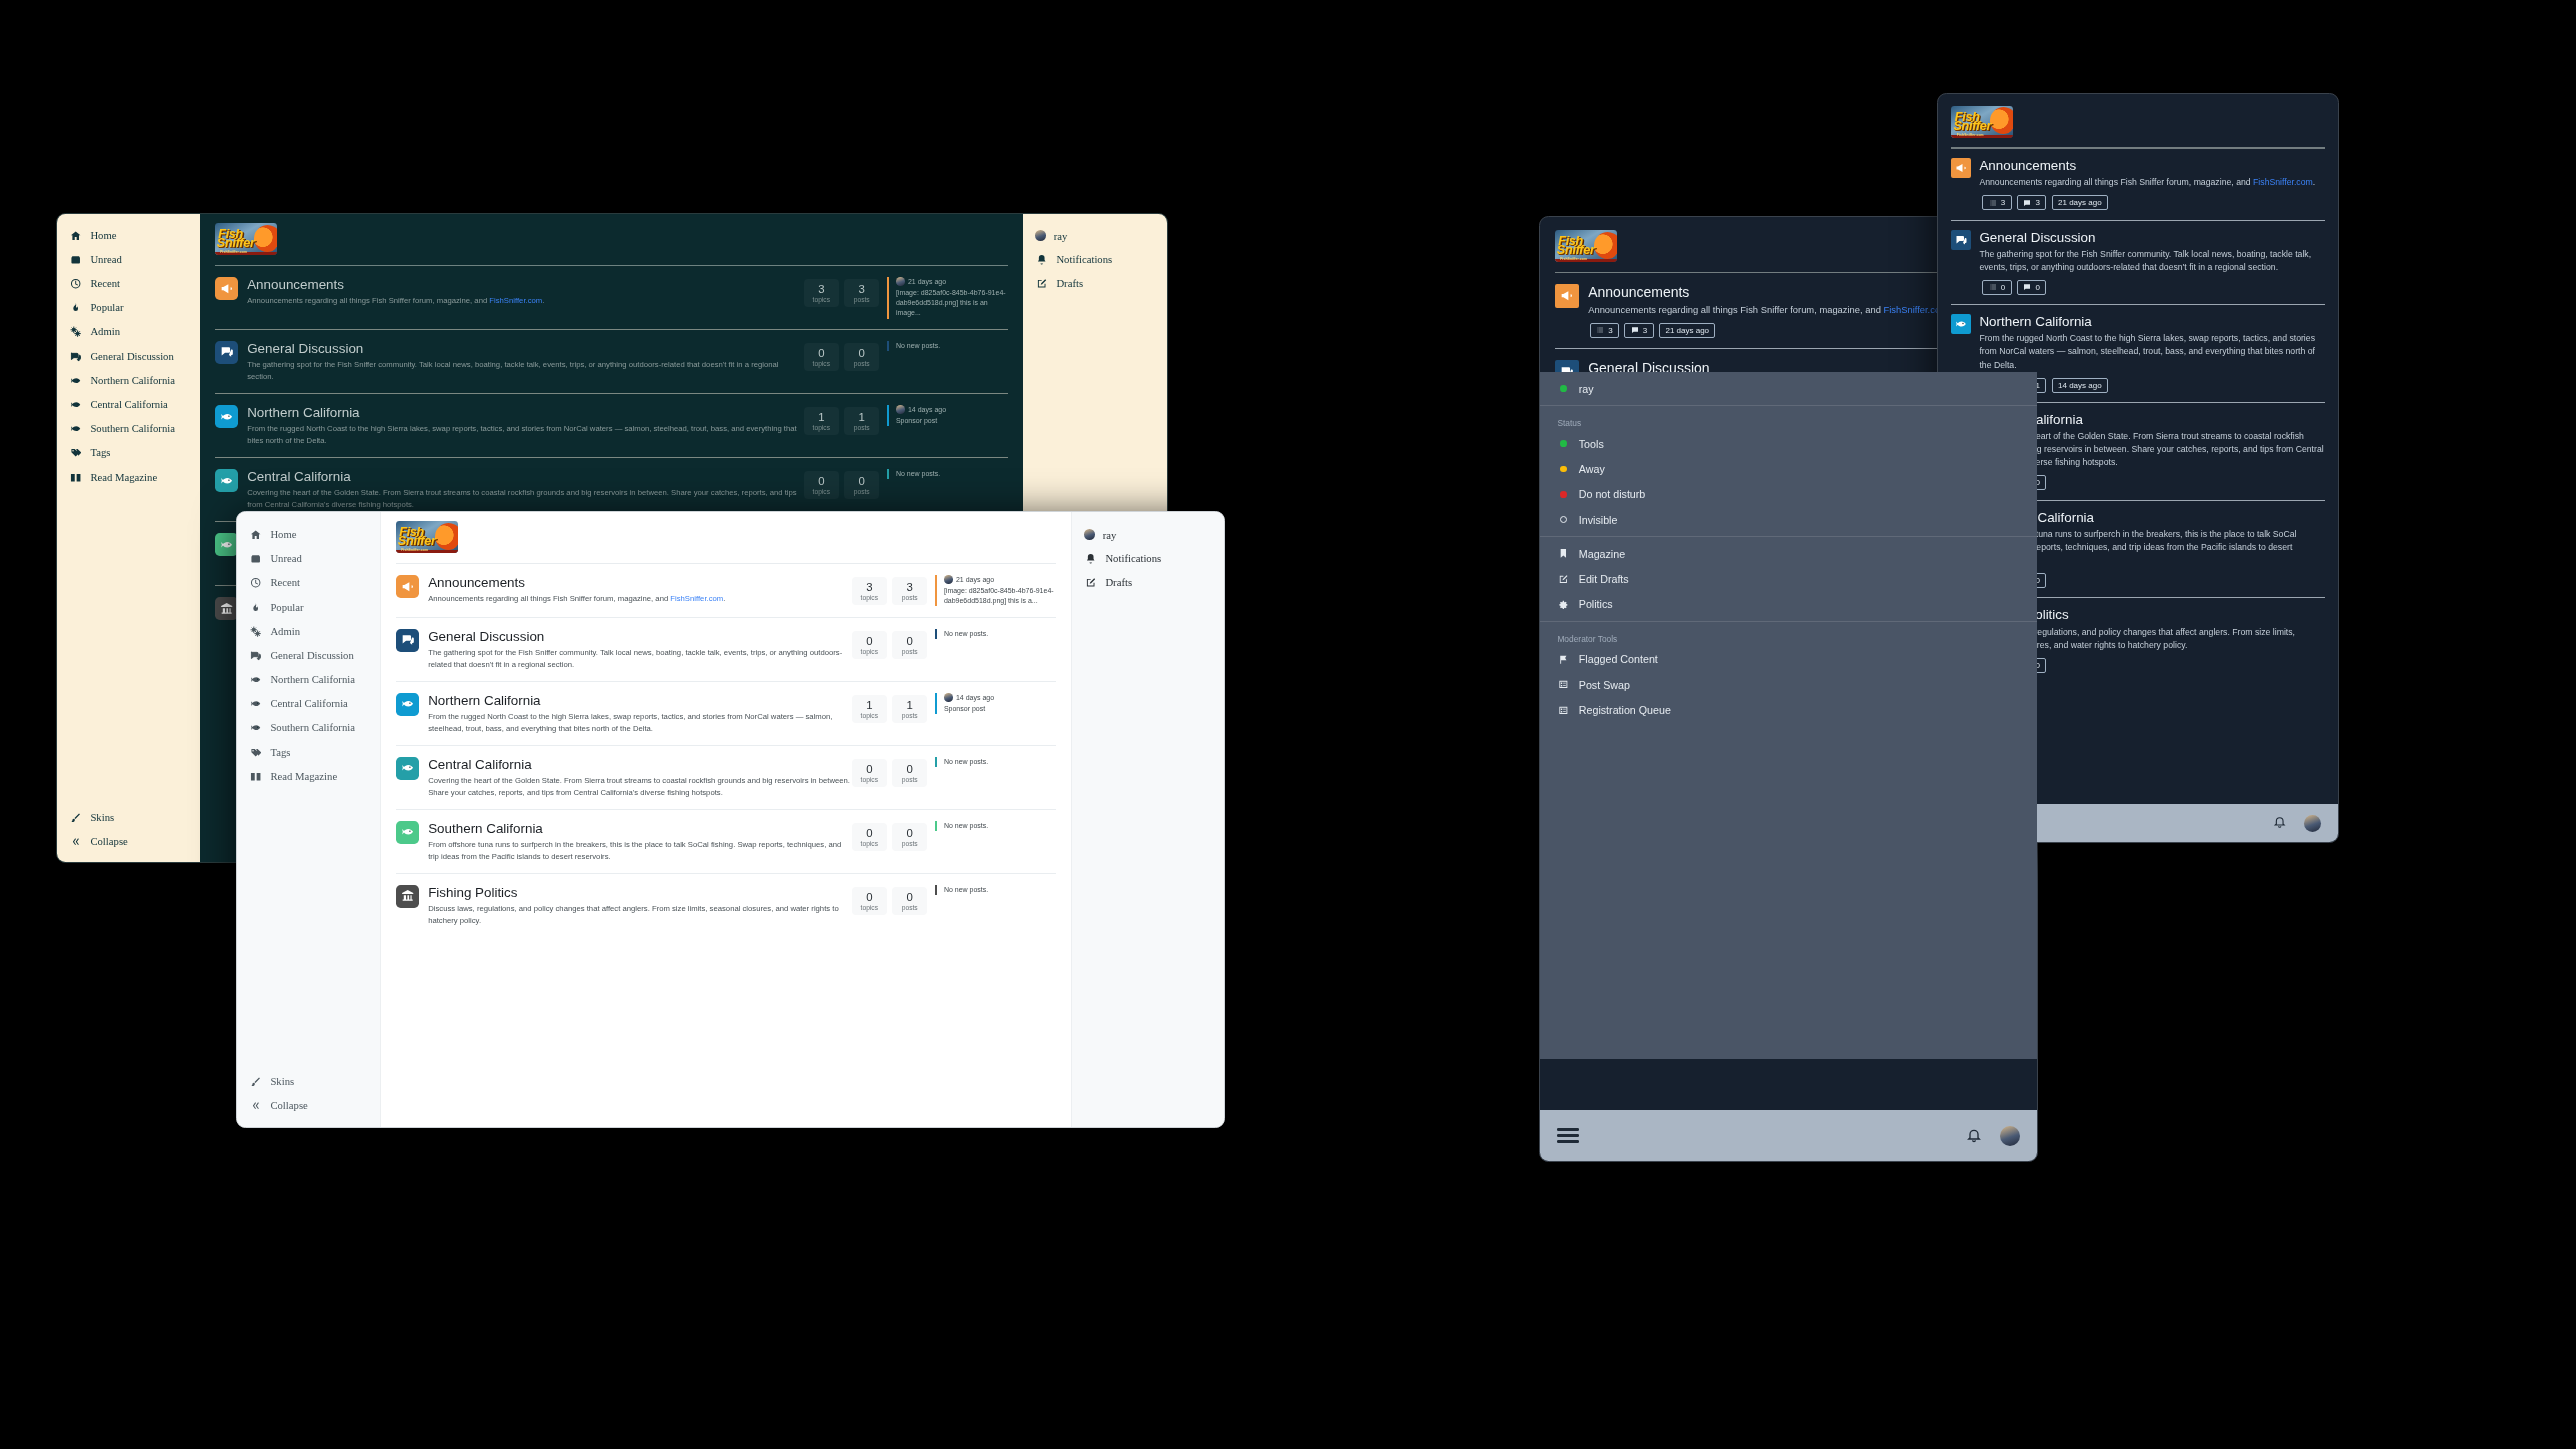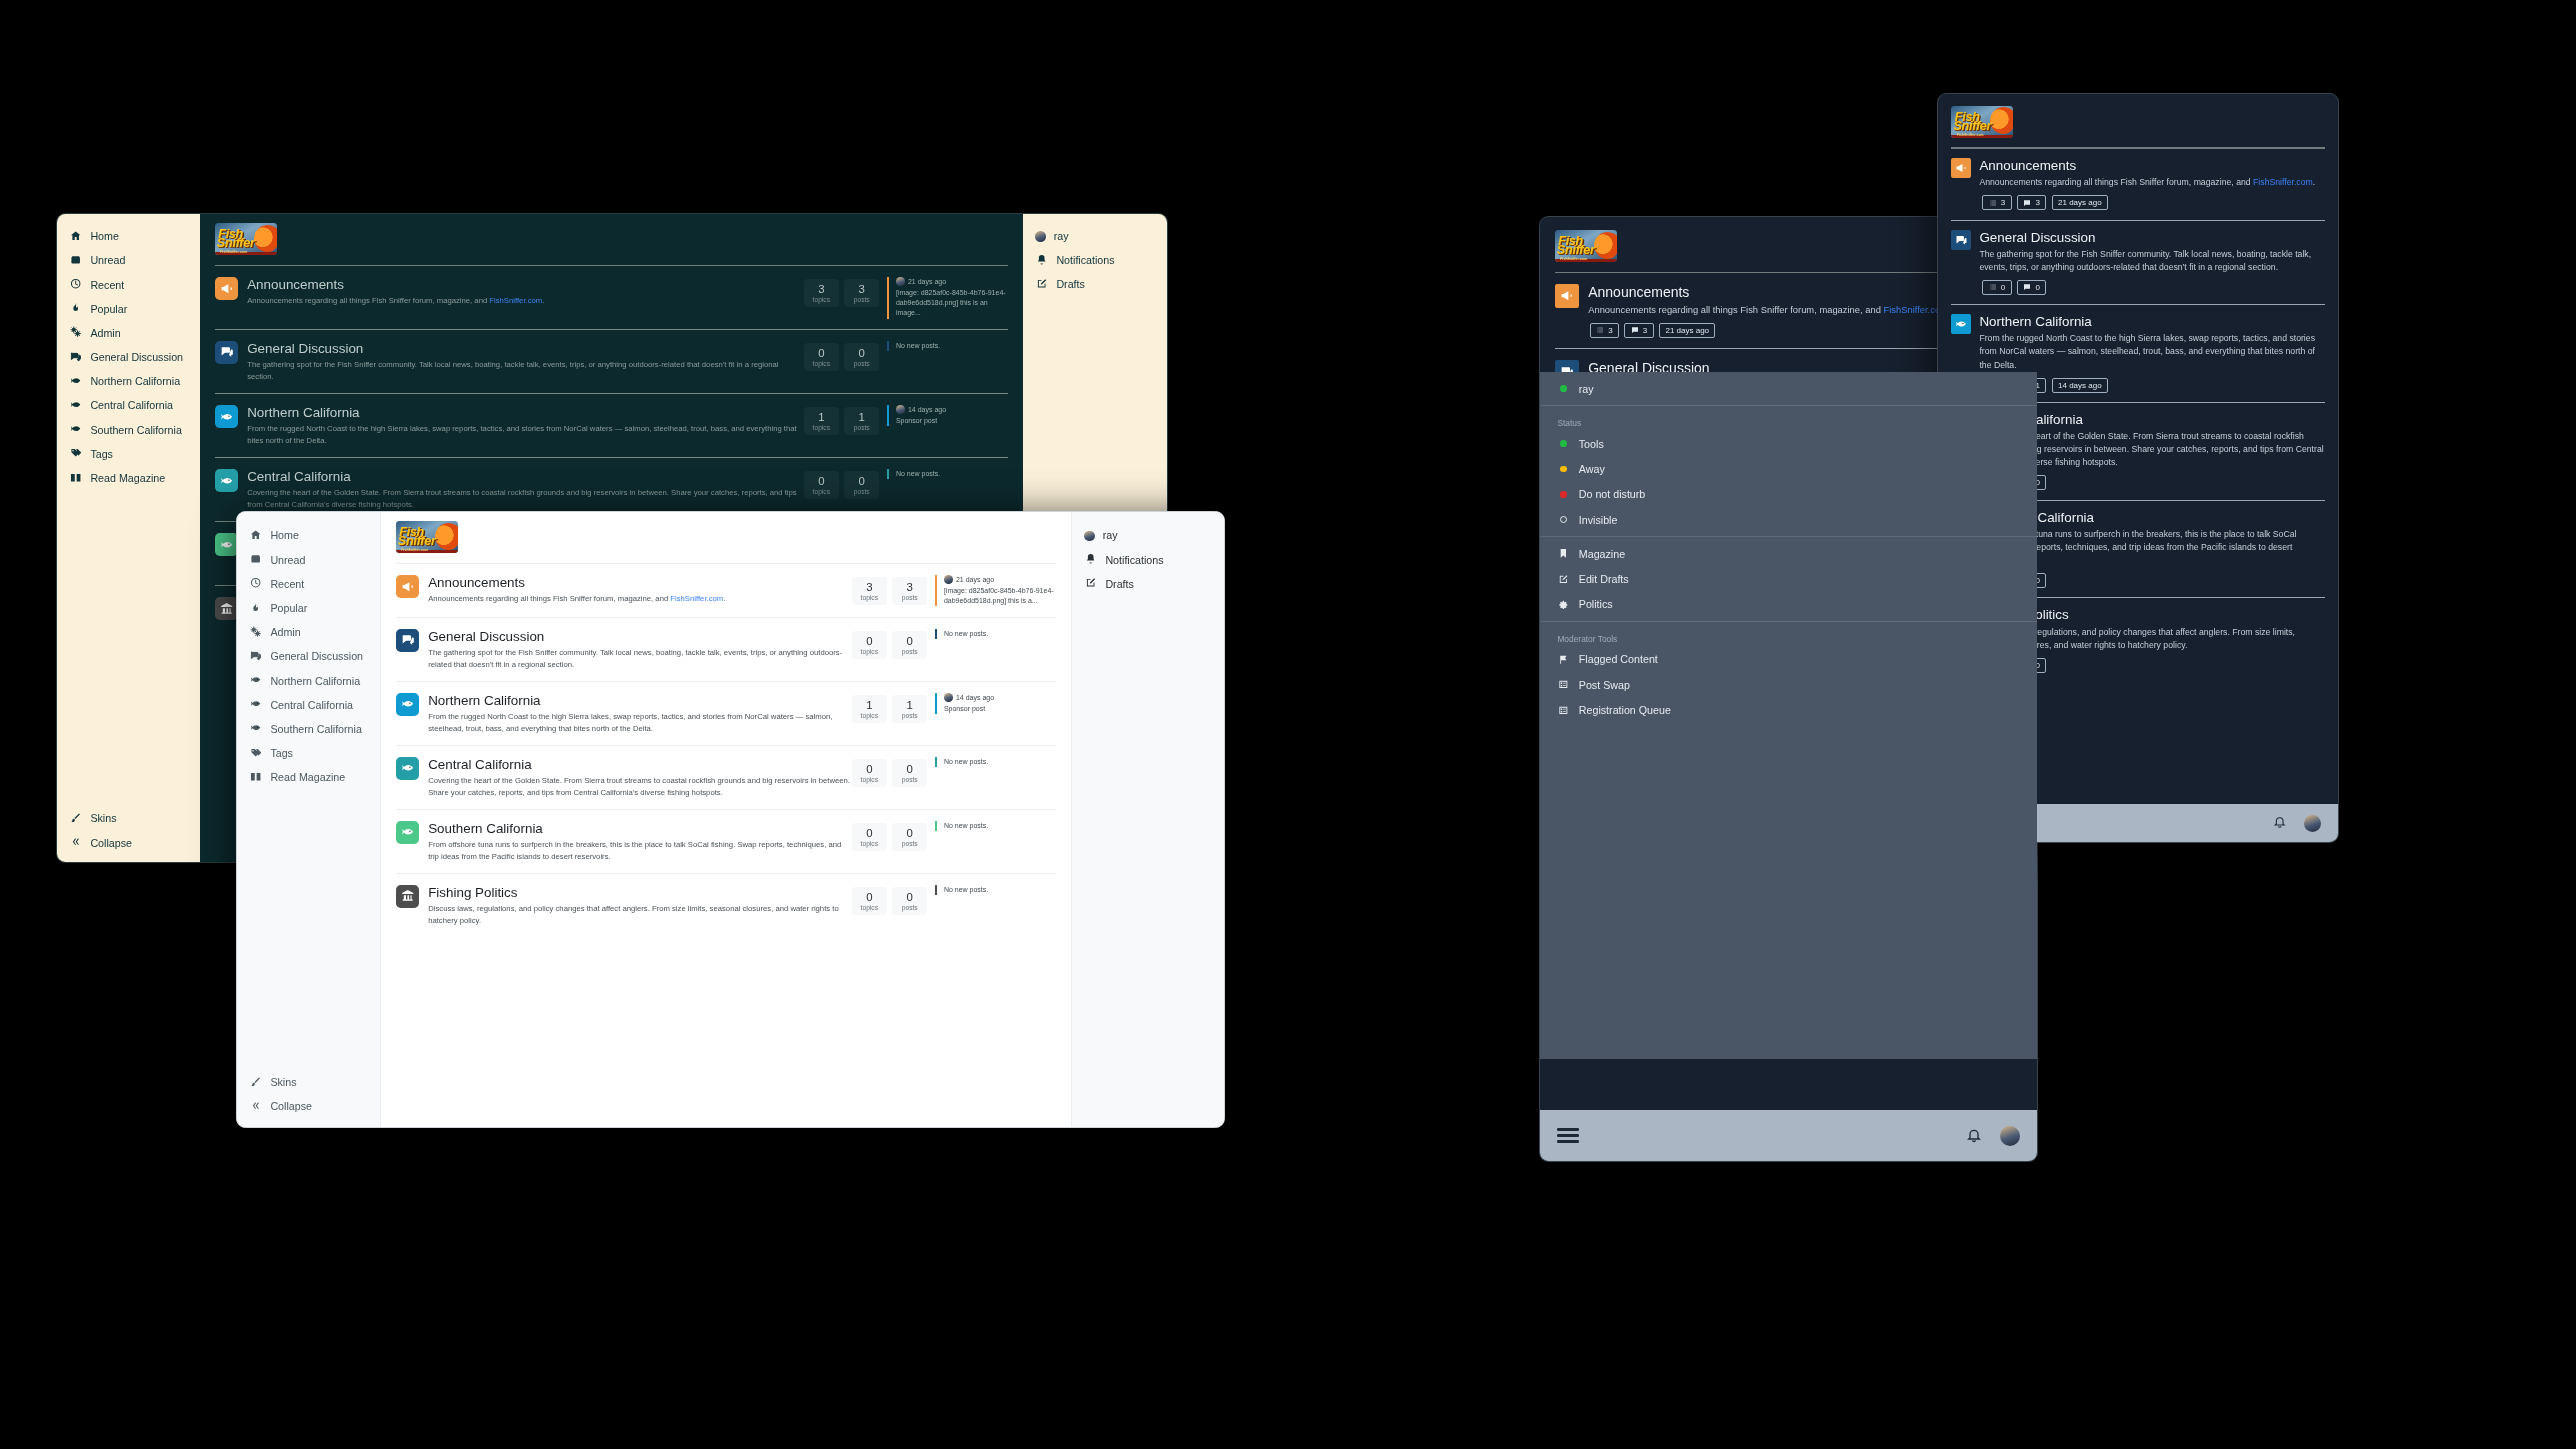--- a/index.html
+++ b/index.html
@@ -17,22 +17,22 @@
           background: #0c2a2e; display: flex;
           border: 1.3px solid #2a3b3d; }
   .winA .sbar { width: 143px; flex: 0 0 143px; background: #fbf0d9; color: #12343b;
                 display: flex; flex-direction: column; padding: 9.4px 0 8px 0; }
   .winA .sbar .nav { flex: 1; }
   .winA .body { flex: 1; display: flex; min-width: 0; }
   .winA .center { flex: 1; min-width: 0; padding: 0 0 0 0; }
   .winA .rsb { width: 144px; flex: 0 0 144px; background: #fbf0d9; color: #12343b;
                padding: 10.7px 0 0 0; }
 
-  .navitem { display: flex; align-items: flex-end; gap: 8px; padding: 5.4px 12px;
-             font-size: 10.7px; white-space: nowrap; cursor: pointer; }
+  .navitem { display: flex; align-items: flex-start; gap: 8px; padding: 5.4px 12px;
+             font-size: 10.7px; white-space: nowrap; cursor: pointer; font-family: Liberation Serif, serif; }
   .navitem .ic { width: 13.4px; height: 13.4px; flex: 0 0 13.4px; display: flex;
                  align-items: center; justify-content: center; }
   .navitem .ic svg { width: 11.4px; height: 11.4px; fill: currentColor; }
 
   
   .logo { width: 62px; height: 32px; border-radius: 3.4px; position: relative;
           background: linear-gradient(150deg,#2f5d82 0%,#7ea7c4 40%,#2a4f70 100%);
           overflow: hidden; flex: 0 0 auto; }
   .logo .lw1 { position: absolute; left: 3.4px; top: 4px; font-weight: 900; font-style: italic;
                font-size: 12.7px; color: #ffc61a; letter-spacing: -0.3px;

